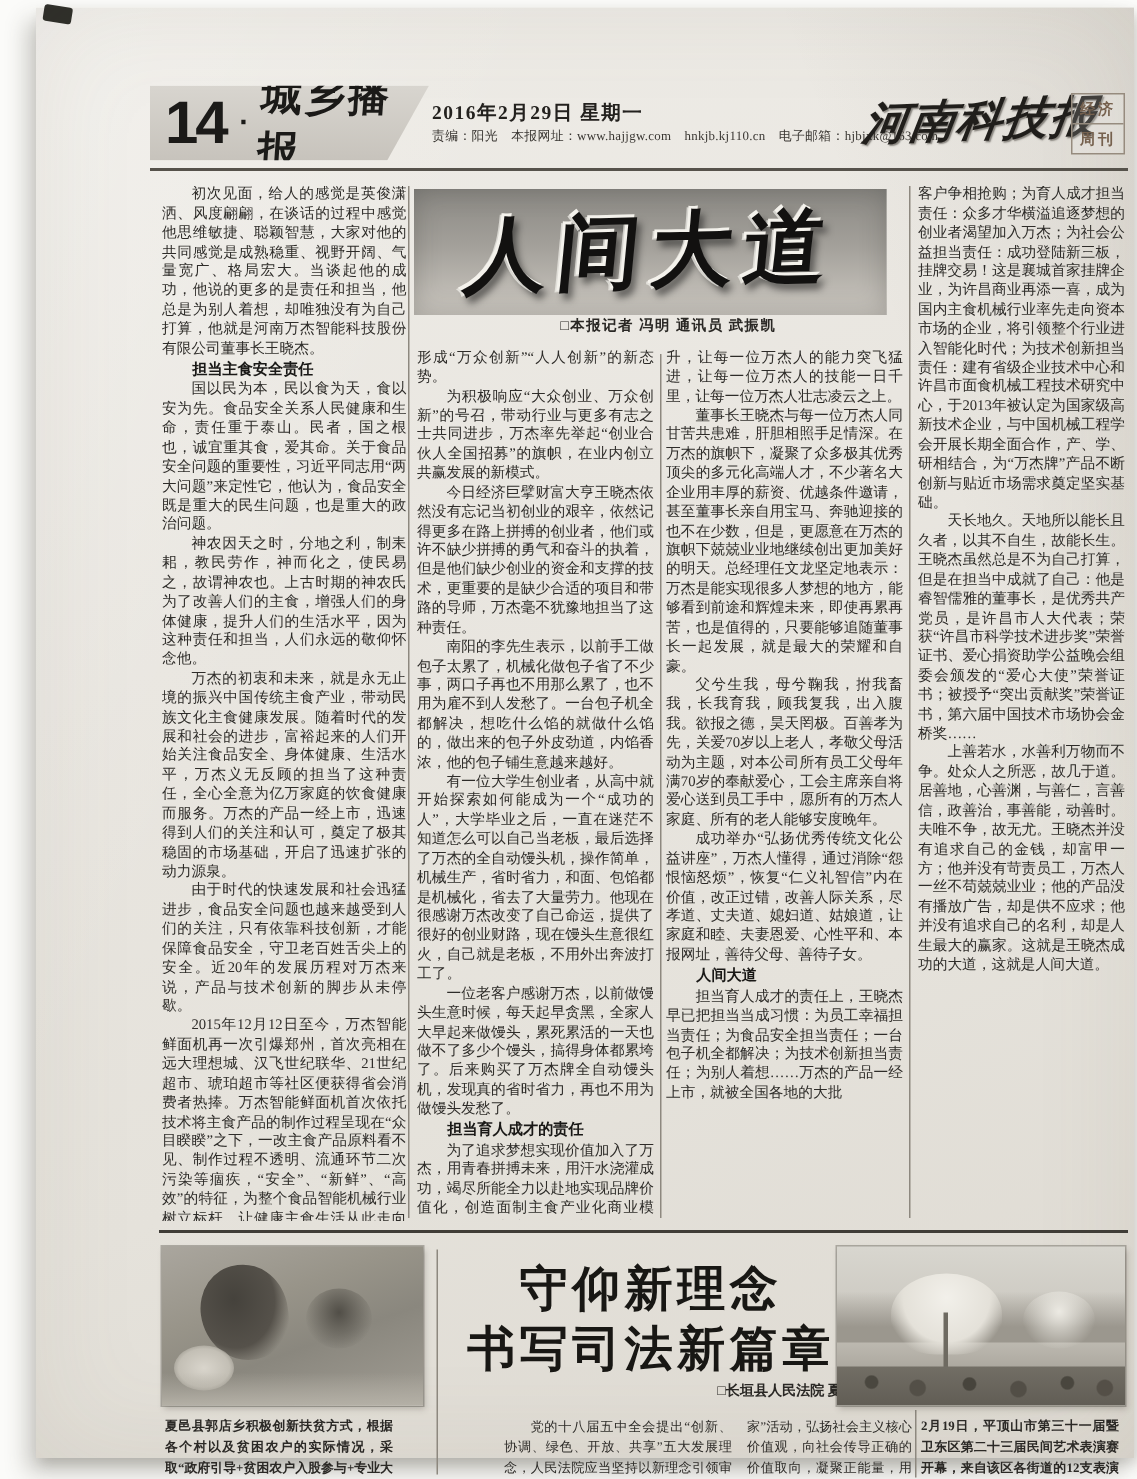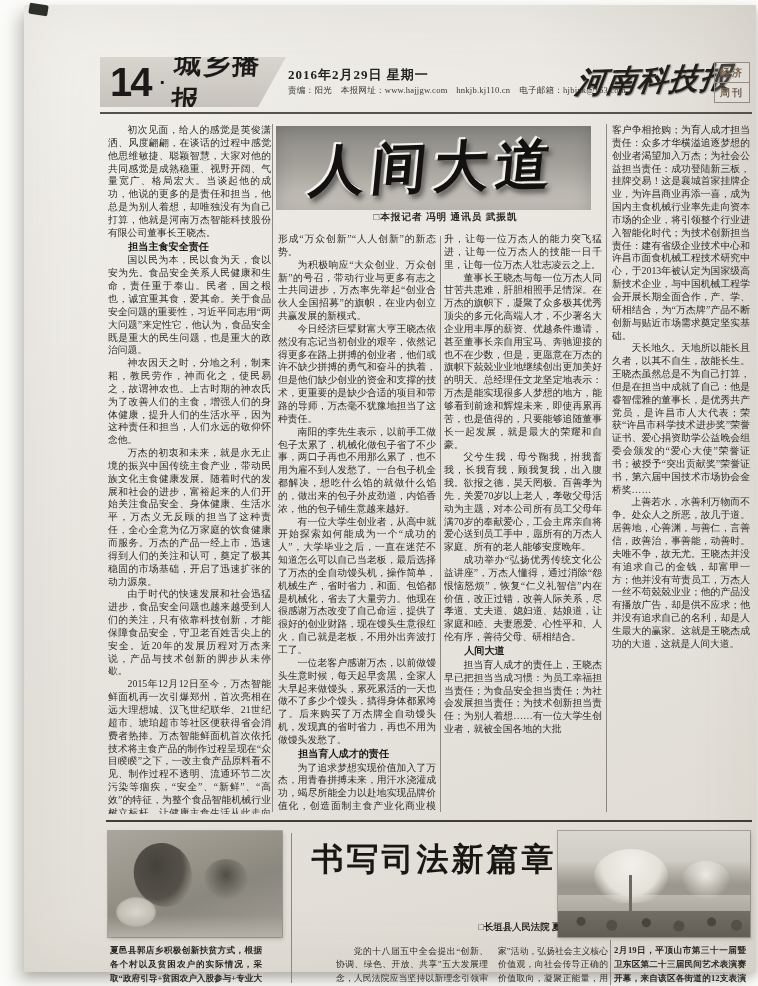--- a/index.html
+++ b/index.html
@@ -157,23 +157,23 @@
       <div class="p">南阳的李先生表示，以前手工做包子太累了，机械化做包子省了不少事，两口子再也不用那么累了，也不用为雇不到人发愁了。一台包子机全都解决，想吃什么馅的就做什么馅的，做出来的包子外皮劲道，内馅香浓，他的包子铺生意越来越好。</div>
       <div class="p">有一位大学生创业者，从高中就开始探索如何能成为一个“成功的人”，大学毕业之后，一直在迷茫不知道怎么可以自己当老板，最后选择了万杰的全自动馒头机，操作简单，机械生产，省时省力，和面、包馅都是机械化，省去了大量劳力。他现在很感谢万杰改变了自己命运，提供了很好的创业财路，现在馒头生意很红火，自己就是老板，不用外出奔波打工了。</div>
       <div class="p">一位老客户感谢万杰，以前做馒头生意时候，每天起早贪黑，全家人大早起来做馒头，累死累活的一天也做不了多少个馒头，搞得身体都累垮了。后来购买了万杰牌全自动馒头机，发现真的省时省力，再也不用为做馒头发愁了。</div>
       <div class="h">担当育人成才的责任</div>
       <div class="p">为了追求梦想实现价值加入了万杰，用青春拼搏未来，用汗水浇灌成功，竭尽所能全力以赴地实现品牌价值化，创造面制主食产业化商业模式，为亿万家庭做面制主食健康服务，编制主食机械的行业标准，完成主食产业化生态系统运营模式，培养卓越人才创造社会价值。让每一位万杰人的素质迅速提</div>
     </div>
   <div class="col col3">
       <div class="pc">升，让每一位万杰人的能力突飞猛进，让每一位万杰人的技能一日千里，让每一位万杰人壮志凌云之上。</div>
       <div class="p">董事长王晓杰与每一位万杰人同甘苦共患难，肝胆相照手足情深。在万杰的旗帜下，凝聚了众多极其优秀顶尖的多元化高端人才，不少著名大企业用丰厚的薪资、优越条件邀请，甚至董事长亲自用宝马、奔驰迎接的也不在少数，但是，更愿意在万杰的旗帜下兢兢业业地继续创出更加美好的明天。总经理任文龙坚定地表示：万杰是能实现很多人梦想的地方，能够看到前途和辉煌未来，即使再累再苦，也是值得的，只要能够追随董事长一起发展，就是最大的荣耀和自豪。</div>
       <div class="p">父兮生我，母兮鞠我，拊我畜我，长我育我，顾我复我，出入腹我。欲报之德，昊天罔极。百善孝为先，关爱70岁以上老人，孝敬父母活动为主题，对本公司所有员工父母年满70岁的奉献爱心，工会主席亲自将爱心送到员工手中，愿所有的万杰人家庭、所有的老人能够安度晚年。</div>
-      <div class="p">成功举办“弘扬优秀传统文化公益讲座”，万杰人懂得，通过消除“怨恨恼怒烦”，恢复“仁义礼智信”内在价值，改正过错，改善人际关系，尽孝道、丈夫道、媳妇道、姑娘道，让家庭和睦、夫妻恩爱、心性平和、人伦有序，善待父母、研相结合。</div>
+      <div class="p">成功举办“弘扬优秀传统文化公益讲座”，万杰人懂得，通过消除“怨恨恼怒烦”，恢复“仁义礼智信”内在价值，改正过错，改善人际关系，尽孝道、丈夫道、媳妇道、姑娘道，让家庭和睦、夫妻恩爱、心性平和、本报网址，善待父母、善待子女。</div>
       <div class="h">人间大道</div>
-      <div class="p">担当育人成才的责任上，王晓杰早已把担当当成习惯：为员工幸福担当责任；为食品安全担当责任；为社会发展担当责任；为技术创新担当责任；为别人着想……有一位大学生创业者，就被全国各地的大批</div>
+      <div class="p">担当育人成才的责任上，王晓杰早已把担当当成习惯：为员工幸福担当责任；为食品安全担当责任；一台包子机全都解决；为技术创新担当责任；为别人着想……万杰的产品一经上市，就被全国各地的大批</div>
     </div>
   <div class="col col4">
       <div class="pc">客户争相抢购；为育人成才担当责任：众多才华横溢追逐梦想的创业者渴望加入万杰；为社会公益担当责任：成功登陆新三板，挂牌交易！这是襄城首家挂牌企业，为许昌商业再添一喜，成为国内主食机械行业率先走向资本市场的企业，将引领整个行业进入智能化时代；为技术创新担当责任：建有省级企业技术中心和许昌市面食机械工程技术研究中心，于2013年被认定为国家级高新技术企业，与中国机械工程学会开展长期全面合作，产、学、研相结合，为“万杰牌”产品不断创新与贴近市场需求奠定坚实基础。</div>
       <div class="p">天长地久。天地所以能长且久者，以其不自生，故能长生。王晓杰虽然总是不为自己打算，但是在担当中成就了自己：他是睿智儒雅的董事长，是优秀共产党员，是许昌市人大代表；荣获“许昌市科学技术进步奖”荣誉证书、爱心捐资助学公益晚会组委会颁发的“爱心大使”荣誉证书；被授予“突出贡献奖”荣誉证书，第六届中国技术市场协会金桥奖……</div>
       <div class="p">上善若水，水善利万物而不争。处众人之所恶，故几于道。居善地，心善渊，与善仁，言善信，政善治，事善能，动善时。夫唯不争，故无尤。王晓杰并没有追求自己的金钱，却富甲一方；他并没有苛责员工，万杰人一丝不苟兢兢业业；他的产品没有播放广告，却是供不应求；他并没有追求自己的名利，却是人生最大的赢家。这就是王晓杰成功的大道，这就是人间大道。</div>
     </div>
 
   <div class="vrule vr1"></div>
   <div class="vrule vr2"></div>
   <div class="vrule vr3"></div>
@@ -183,20 +183,21 @@
     <div class="pl-fig1"></div>
     <div class="pl-fig2"></div>
     <div class="pl-sack"></div>
     <div class="pl-ground"></div>
   </div>
   <div class="caption cap-left">夏邑县郭店乡积极创新扶贫方式，根据各个村以及贫困农户的实际情况，采取“政府引导+贫困农户入股参与+专业大户吸纳共同分</div>
 
   <div class="vrule vrb1"></div>
 
   <div class="c-art-title">
+    <div>守仰新理念</div>
     <div>书写司法新篇章</div>
   </div>
   <div class="c-art-byline">□长垣县人民法院 夏廷堂</div>
   <div class="c-body cb1">
       <div class="p">党的十八届五中全会提出“创新、协调、绿色、开放、共享”五大发展理念，人民法院应当坚持以新理念引领审判执行工作，深入开展“让人民群众在每一个司法案件中感受到公平正义</div>
     </div>
   <div class="c-body cb2">
       <div class="pc">家”活动，弘扬社会主义核心价值观，向社会传导正确的价值取向，凝聚正能量，用好“巡回审判”等载体让司法更加贴近群众……</div>
     </div>
 

